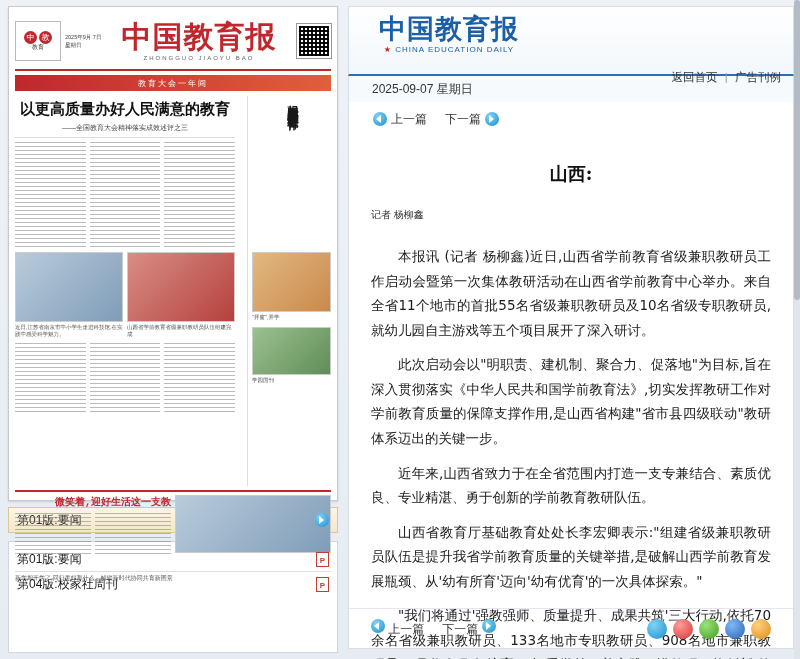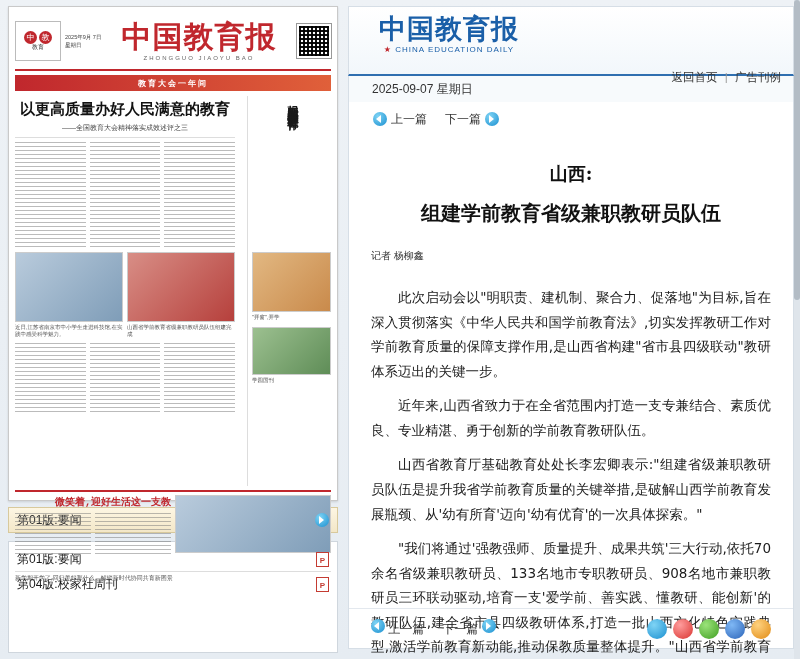--- a/index.html
+++ b/index.html
@@ -92,21 +92,21 @@
     margin-left: 4px;
   }
 
   
   .np-banner {
     margin-top: 4px;
     height: 16px;
     background: linear-gradient(90deg,#c0272d,#e0603a);
     color: #fff;
     font-size: 8px;
-    font-weight: bold;
+    font-weight: normal;
     display: flex;
     align-items: center;
     justify-content: center;
     letter-spacing: 2px;
   }
 
   .np-body {
     display: flex;
     gap: 12px;
     margin-top: 5px;
@@ -545,24 +545,24 @@
           <span class="circ left"></span>
           <span>上一篇</span>
         </span>
         <span class="item">
           <span>下一篇</span>
           <span class="circ"></span>
         </span>
       </div>
 
       <div class="art-title-1">山西:</div>
-      <div class="art-title-2">组建学前教育省级兼职教研员队伍</div>
       <div class="art-author">记者 杨柳鑫</div>
 
       <div class="art-body">
+        <p>本报讯 (记者 杨柳鑫)近日,山西省学前教育省级兼职教研员工作启动会暨第一次集体教研活动在山西省学前教育中心举办。来自全省11个地市的首批55名省级兼职教研员及10名省级专职教研员,就幼儿园自主游戏等五个项目展开了深入研讨。</p>
         <p>此次启动会以"明职责、建机制、聚合力、促落地"为目标,旨在深入贯彻落实《中华人民共和国学前教育法》,切实发挥教研工作对学前教育质量的保障支撑作用,是山西省构建"省市县四级联动"教研体系迈出的关键一步。</p>
         <p>近年来,山西省致力于在全省范围内打造一支专兼结合、素质优良、专业精湛、勇于创新的学前教育教研队伍。</p>
         <p>山西省教育厅基础教育处处长李宏卿表示:"组建省级兼职教研员队伍是提升我省学前教育质量的关键举措,是破解山西学前教育发展瓶颈、从'幼有所育'迈向'幼有优育'的一次具体探索。"</p>
         <p>"我们将通过'强教强师、质量提升、成果共筑'三大行动,依托70余名省级兼职教研员、133名地市专职教研员、908名地市兼职教研员三环联动驱动,培育一支'爱学前、善实践、懂教研、能创新'的教研队伍,建全省市县四级教研体系,打造一批山西文化特色实践典型,激活学前教育新动能,推动保教质量整体提升。"山西省学前教育中心主任郭海燕说。</p>
       </div>
 
       <div class="bottom-bar">
         <div class="bottom-left">
           <span class="item">
             <span class="circ left"></span>

